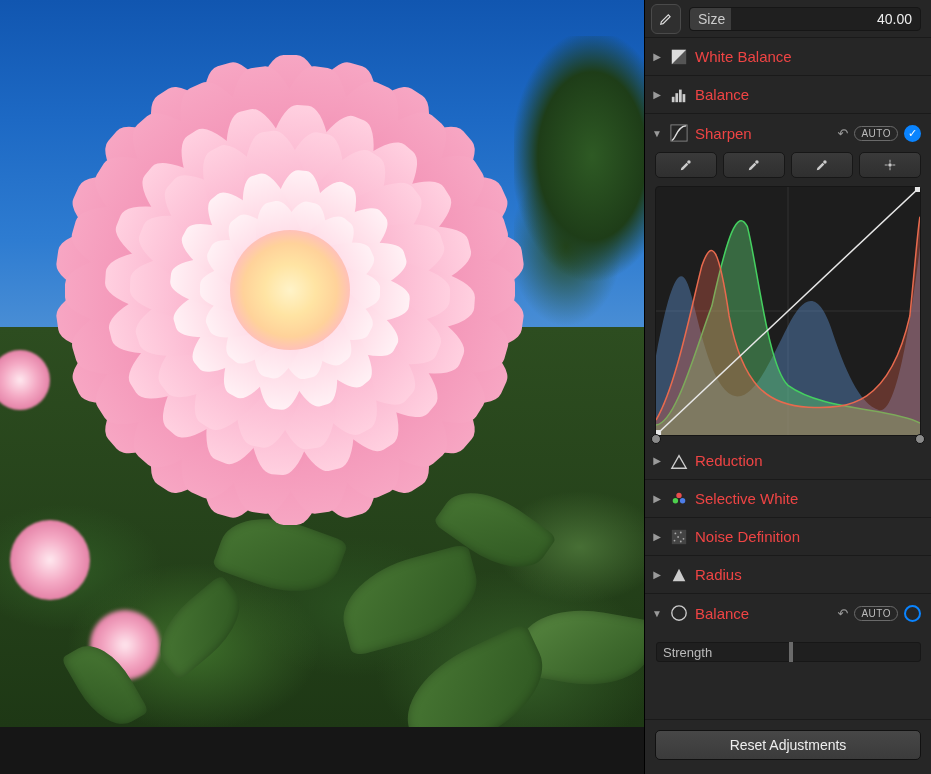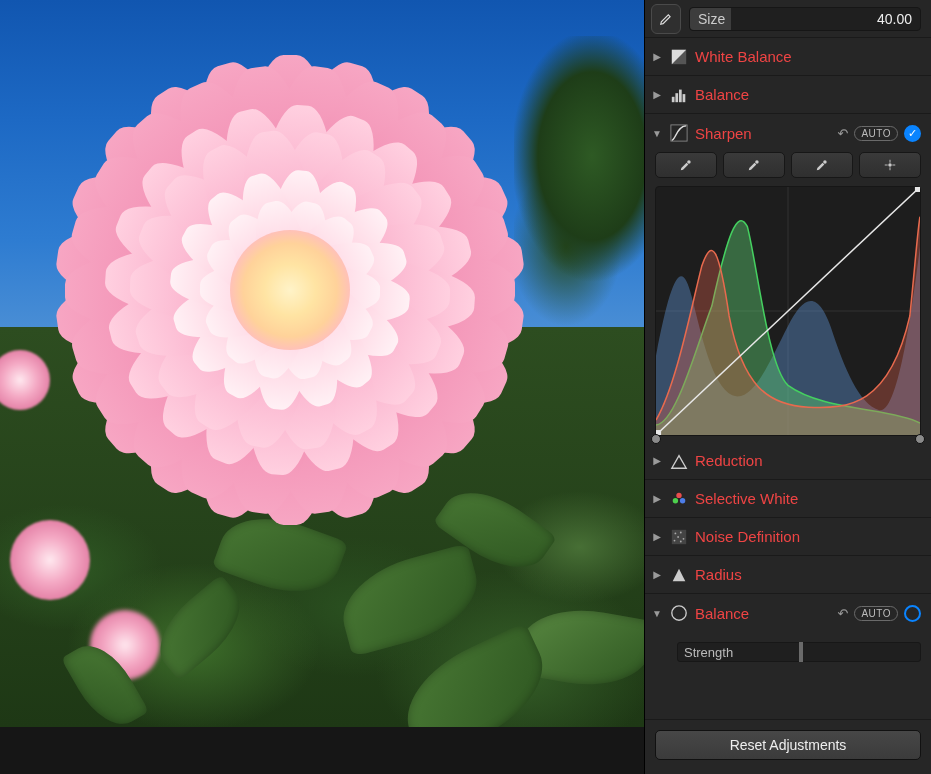--- a/index.html
+++ b/index.html
@@ -139,21 +139,21 @@
   }
 
   .histogram{
     margin:0 10px 6px 10px;
     height:250px;border:1px solid #161616;border-radius:4px;background:#1d1d1d;
     position:relative;
   }
   .histogram svg{width:100%;height:100%;}
   .curve-handle{width:10px;height:10px;border-radius:50%;background:#8a8a8a;border:1px solid #111;position:absolute;}
 
-  .strength-row{padding:4px 10px 2px 32px;}
+  .strength-row{padding:4px 10px 2px 11px;}
   .strength-slider{
     flex:1;height:20px;border:1px solid #171717;border-radius:3px;background:#1f1f1f;
     position:relative;display:flex;align-items:center;padding:0 6px;font-size:13px;color:#bbb;
   }
   .strength-knob{position:absolute;top:-1px;bottom:-1px;width:4px;background:#6a6a6a;}
 
   .radius-row{padding:2px 10px 0 20px;opacity:.55;}
 
   .footer{
     margin-top:auto;padding:10px 10px 14px 10px;border-top:1px solid #1a1a1a;

